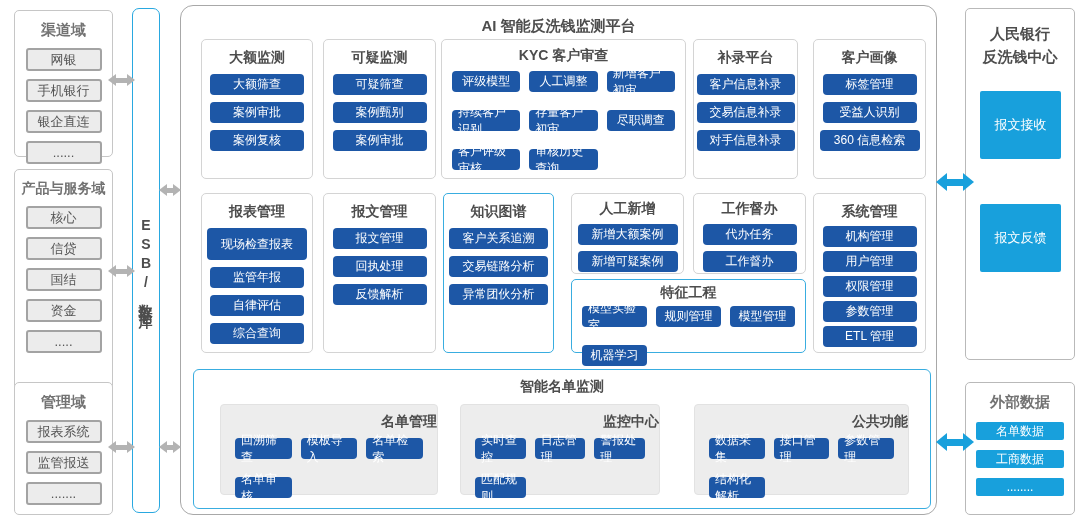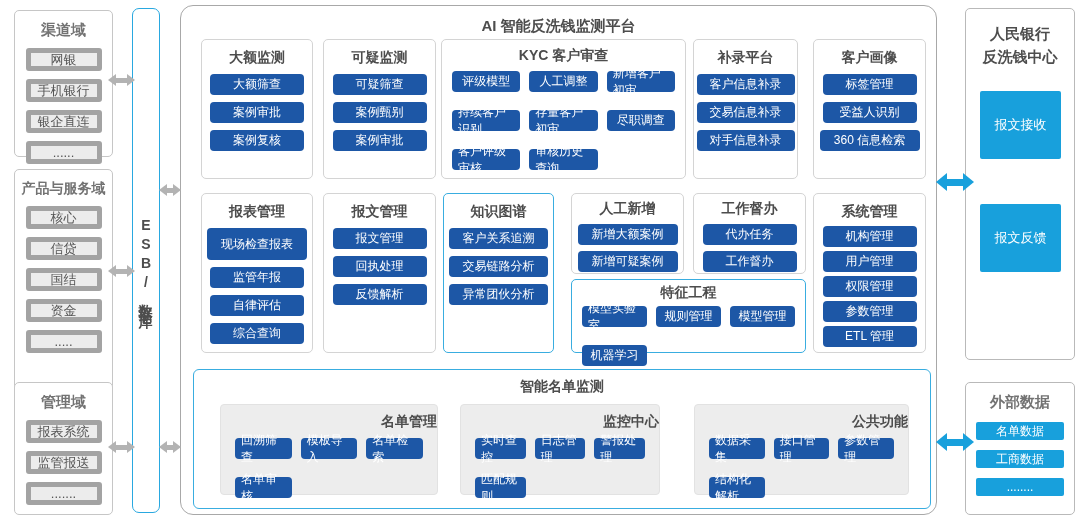--- a/index.html
+++ b/index.html
@@ -2,21 +2,21 @@
 <html><head>
 <meta charset="utf-8">
 <style>
   * { margin:0; padding:0; box-sizing:border-box; }
   body { font-family:"Liberation Sans","DejaVu Sans",sans-serif; background:#fff; }
   .canvas { position:relative; width:1080px; height:520px; background:#fff; overflow:hidden; }
 
   
   .panel { position:absolute; background:#fff; border:1px solid #c6c6c6; border-radius:5px; }
   .panel-title { text-align:center; font-weight:bold; font-size:15px; color:#737373; margin-top:10px; }
-  .item-gray { background:#ececec; border:5px solid #a3a3a3; border-radius:3px; height:23px;
+  .item-gray { background:#ececec; border:2px solid #a3a3a3; border-radius:3px; height:23px;
                display:flex; align-items:center; justify-content:center;
                font-size:13px; color:#555; margin:8px auto 0; width:76px; }
 
   
   .esb { position:absolute; left:132px; top:8px; width:28px; height:505px; background:#fff;
          border:1px solid #29a8e0; border-radius:7px; display:flex; align-items:center; justify-content:center; }
   .esb span { writing-mode:vertical-rl; text-orientation:upright; font-weight:bold; font-size:14px;
               color:#4d4d4d; letter-spacing:3px; }
 
   

